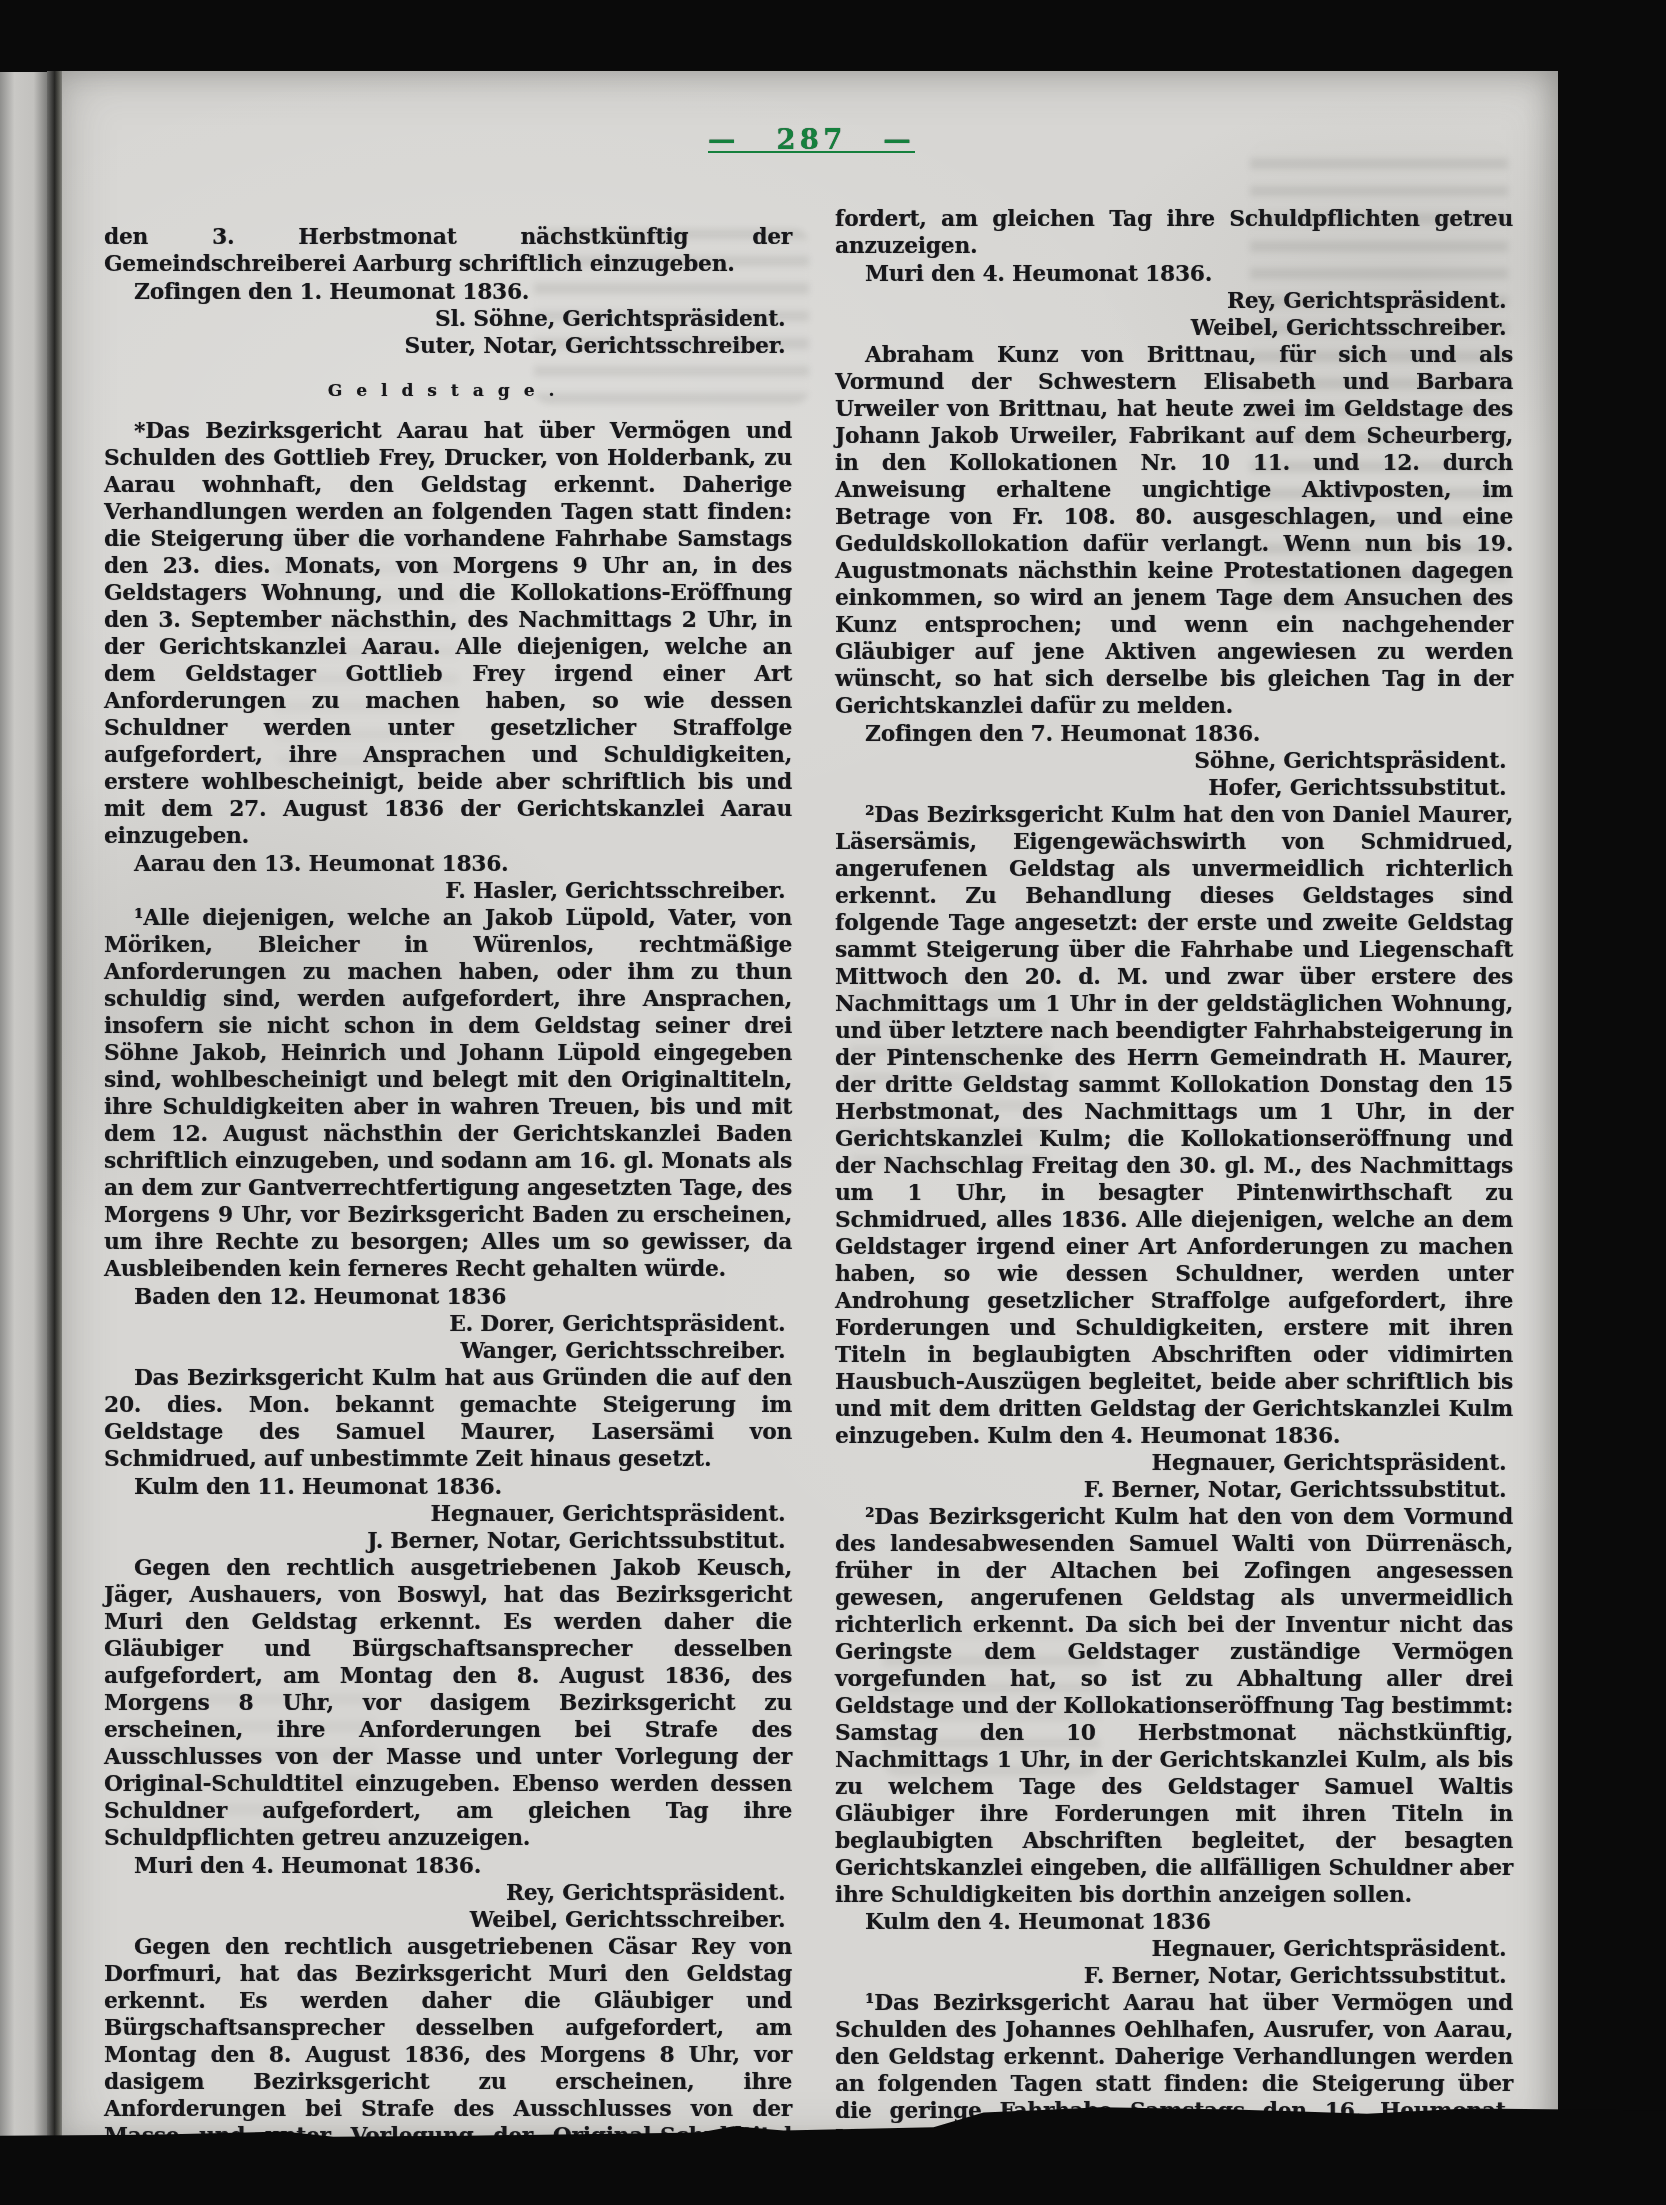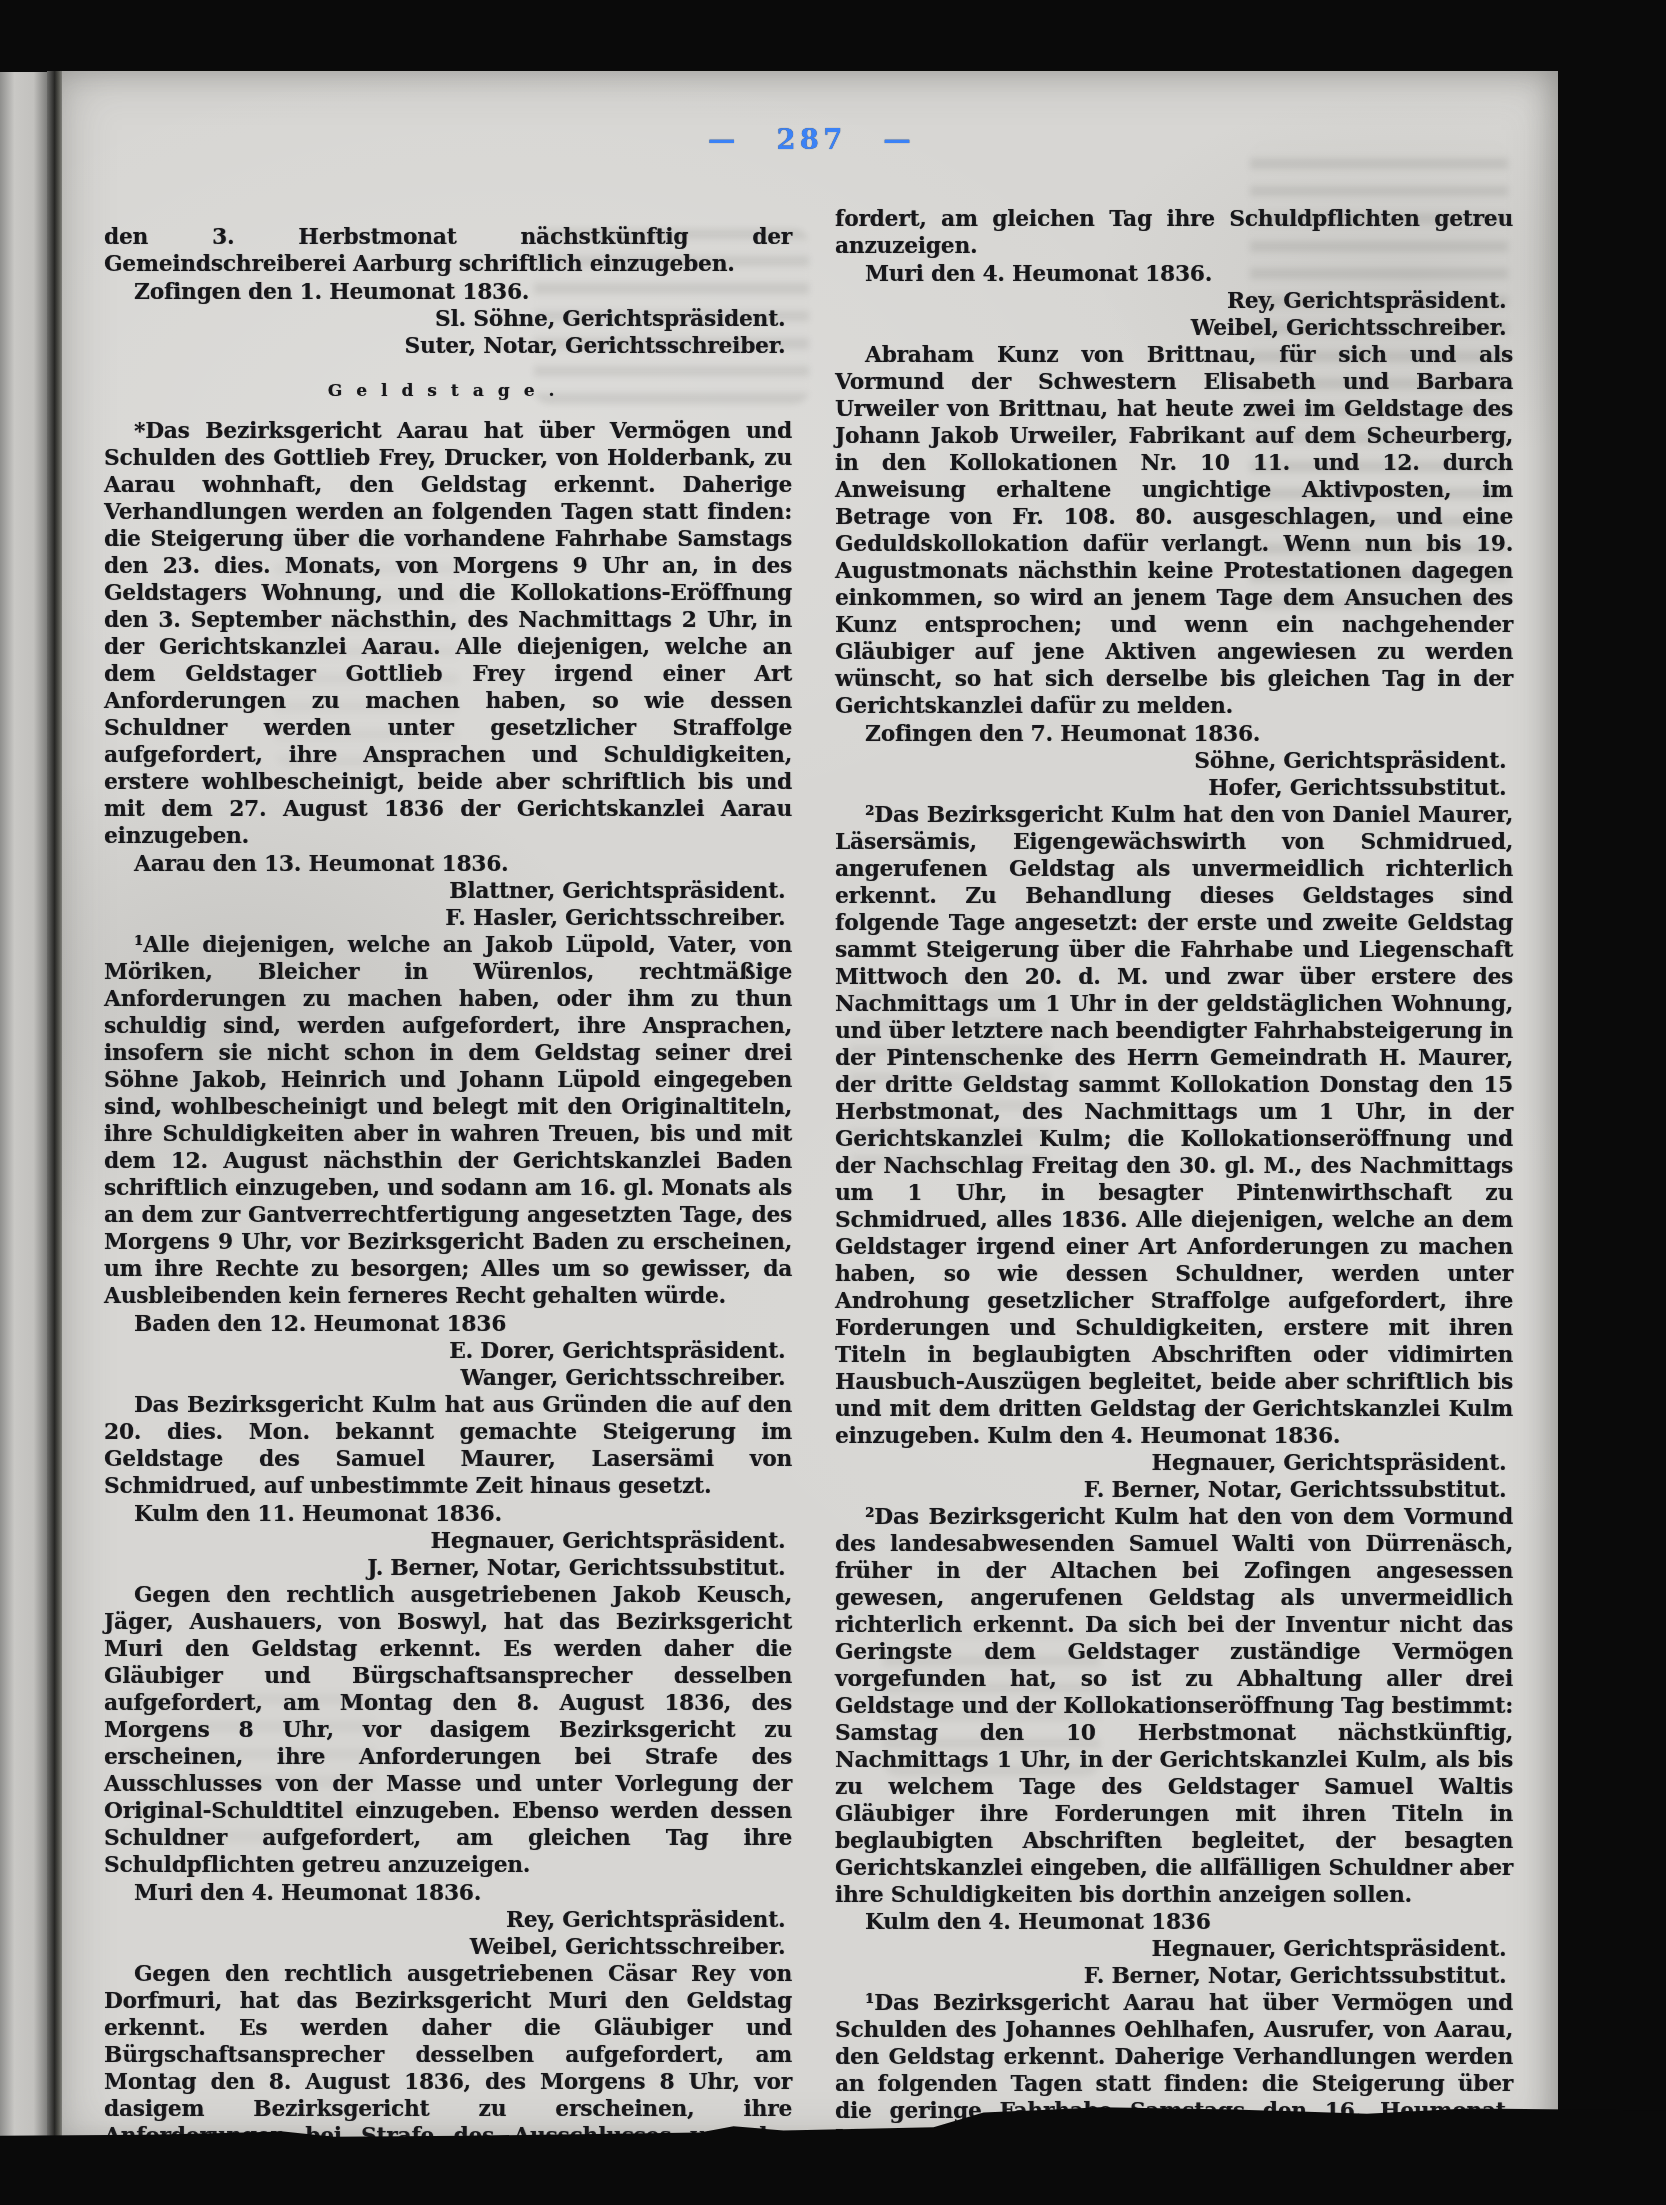--- a/index.html
+++ b/index.html
@@ -48,23 +48,24 @@
   .smudge.s1{left:533px;top:229px;width:275px;height:175px;opacity:.45;}
   .smudge.s2{left:1250px;top:142px;width:258px;height:467px;opacity:.5;}
   .smudge.s3{left:850px;top:983px;width:200px;height:183px;opacity:.28;}
   .smudge.s4{left:125px;top:1684px;width:250px;height:158px;opacity:.22;}
   .smudge.s5{left:883px;top:1634px;width:217px;height:142px;opacity:.3;}
   .smudge.s6{left:275px;top:517px;width:183px;height:250px;opacity:.18;}
 
   .page-number{
     position:absolute;left:62px;top:123px;width:1499px;
     text-align:center;
-    font-size:27.5px;font-weight:bold;color:#3b82f6;
+    font-size:27.5px;font-weight:bold;color:#15803d;
     letter-spacing:4.2px;word-spacing:23px;
     text-shadow:0 0 0.8px rgba(25,25,28,.8);
+    text-decoration:underline;
   }
 
   .col{
     position:absolute;
     font-size:21.7px;line-height:27px;font-weight:bold;
     color:#17171a;
     letter-spacing:-0.2px;
     text-shadow:0.3px 0.4px 0.8px rgba(28,28,30,0.55);
   }
   .col-left{left:104px;top:223px;width:688px;}
@@ -100,21 +101,20 @@
 <div class="page-number">—  287  —</div>
 
 <div class="col col-left">
     <div class="block cont">den 3. Herbstmonat nächstkünftig der Gemeindschreiberei Aarburg schriftlich einzugeben.</div>
     <div class="block date">Zofingen den 1. Heumonat 1836.</div>
     <div class="block sig">Sl. Söhne, Gerichtspräsident.</div>
     <div class="block sig">Suter, Notar, Gerichtsschreiber.</div>
     <div class="block heading">Geldstage.</div>
     <div class="block para">*Das Bezirksgericht Aarau hat über Vermögen und Schulden des Gottlieb Frey, Drucker, von Holderbank, zu Aarau wohnhaft, den Geldstag erkennt. Daherige Verhandlungen werden an folgenden Tagen statt finden: die Steigerung über die vorhandene Fahrhabe Samstags den 23. dies. Monats, von Morgens 9 Uhr an, in des Geldstagers Wohnung, und die Kollokations-Eröffnung den 3. September nächsthin, des Nachmittags 2 Uhr, in der Gerichtskanzlei Aarau. Alle diejenigen, welche an dem Geldstager Gottlieb Frey irgend einer Art Anforderungen zu machen haben, so wie dessen Schuldner werden unter gesetzlicher Straffolge aufgefordert, ihre Ansprachen und Schuldigkeiten, erstere wohlbescheinigt, beide aber schriftlich bis und mit dem 27. August 1836 der Gerichtskanzlei Aarau einzugeben.</div>
     <div class="block date">Aarau den 13. Heumonat 1836.</div>
-    <div class="block sig">Blattner, Gerichtspräsident.</div>
     <div class="block sig">F. Hasler, Gerichtsschreiber.</div>
     <div class="block para">¹Alle diejenigen, welche an Jakob Lüpold, Vater, von Möriken, Bleicher in Würenlos, rechtmäßige Anforderungen zu machen haben, oder ihm zu thun schuldig sind, werden aufgefordert, ihre Ansprachen, insofern sie nicht schon in dem Geldstag seiner drei Söhne Jakob, Heinrich und Johann Lüpold eingegeben sind, wohlbescheinigt und belegt mit den Originaltiteln, ihre Schuldigkeiten aber in wahren Treuen, bis und mit dem 12. August nächsthin der Gerichtskanzlei Baden schriftlich einzugeben, und sodann am 16. gl. Monats als an dem zur Gantverrechtfertigung angesetzten Tage, des Morgens 9 Uhr, vor Bezirksgericht Baden zu erscheinen, um ihre Rechte zu besorgen; Alles um so gewisser, da Ausbleibenden kein ferneres Recht gehalten würde.</div>
     <div class="block date">Baden den 12. Heumonat 1836</div>
     <div class="block sig">E. Dorer, Gerichtspräsident.</div>
     <div class="block sig">Wanger, Gerichtsschreiber.</div>
     <div class="block para">Das Bezirksgericht Kulm hat aus Gründen die auf den 20. dies. Mon. bekannt gemachte Steigerung im Geldstage des Samuel Maurer, Lasersämi von Schmidrued, auf unbestimmte Zeit hinaus gesetzt.</div>
     <div class="block date">Kulm den 11. Heumonat 1836.</div>
     <div class="block sig">Hegnauer, Gerichtspräsident.</div>
     <div class="block sig">J. Berner, Notar, Gerichtssubstitut.</div>
     <div class="block para">Gegen den rechtlich ausgetriebenen Jakob Keusch, Jäger, Aushauers, von Boswyl, hat das Bezirksgericht Muri den Geldstag erkennt. Es werden daher die Gläubiger und Bürgschaftsansprecher desselben aufgefordert, am Montag den 8. August 1836, des Morgens 8 Uhr, vor dasigem Bezirksgericht zu erscheinen, ihre Anforderungen bei Strafe des Ausschlusses von der Masse und unter Vorlegung der Original-Schuldtitel einzugeben. Ebenso werden dessen Schuldner aufgefordert, am gleichen Tag ihre Schuldpflichten getreu anzuzeigen.</div>

